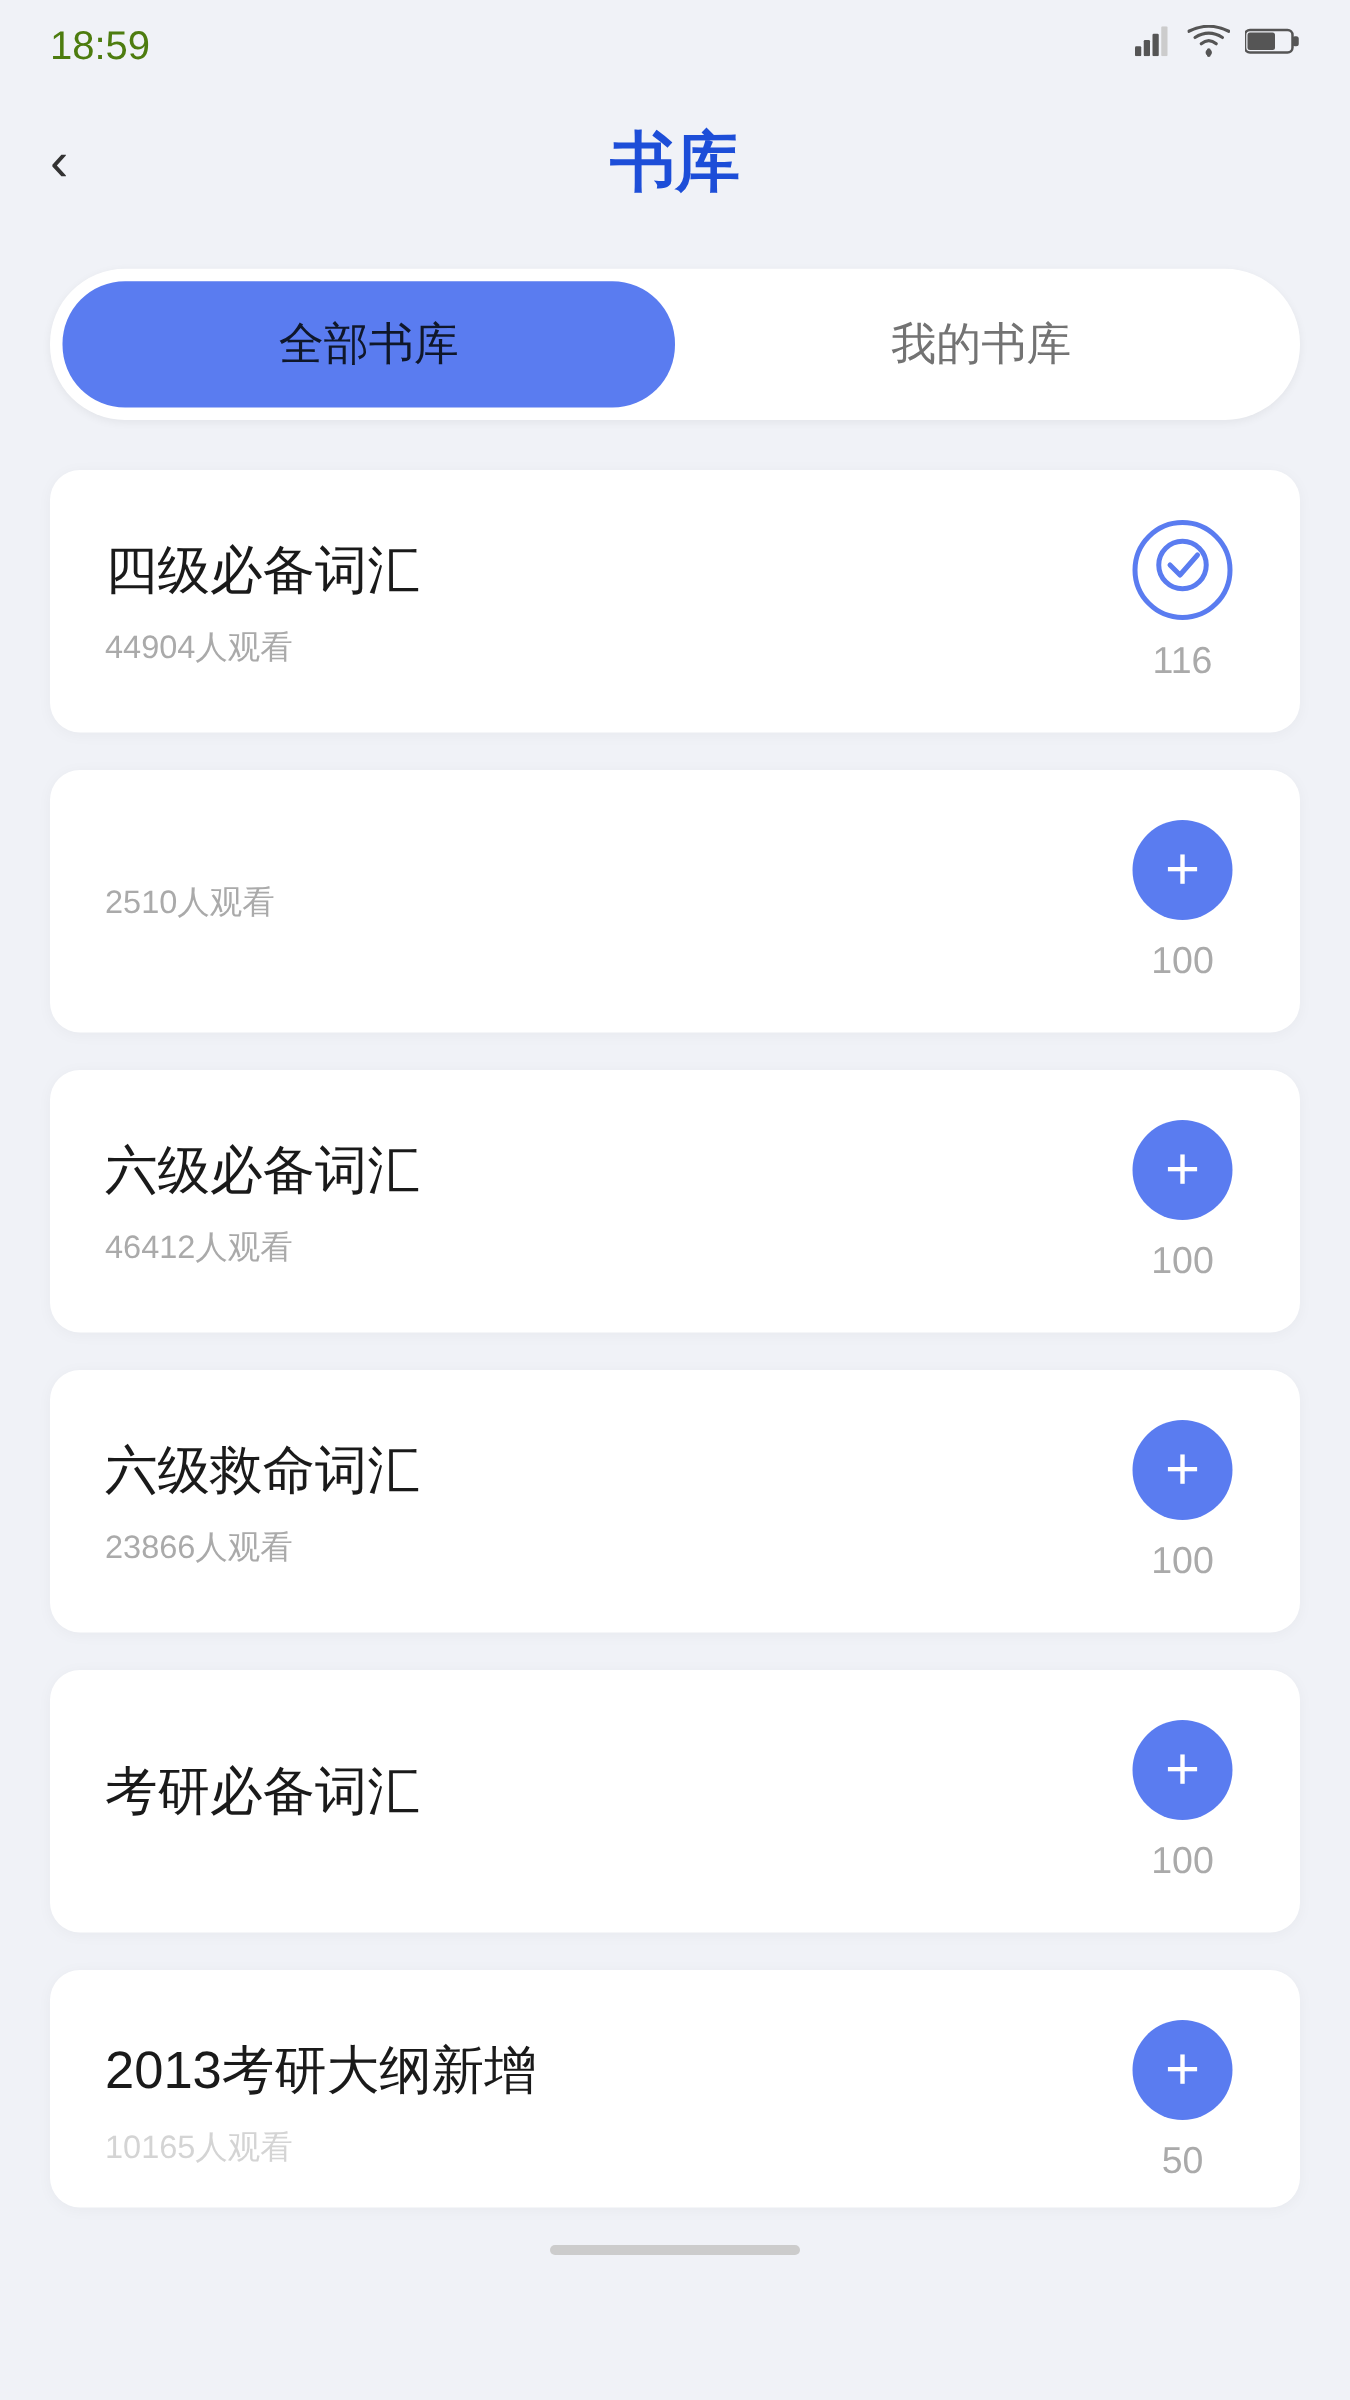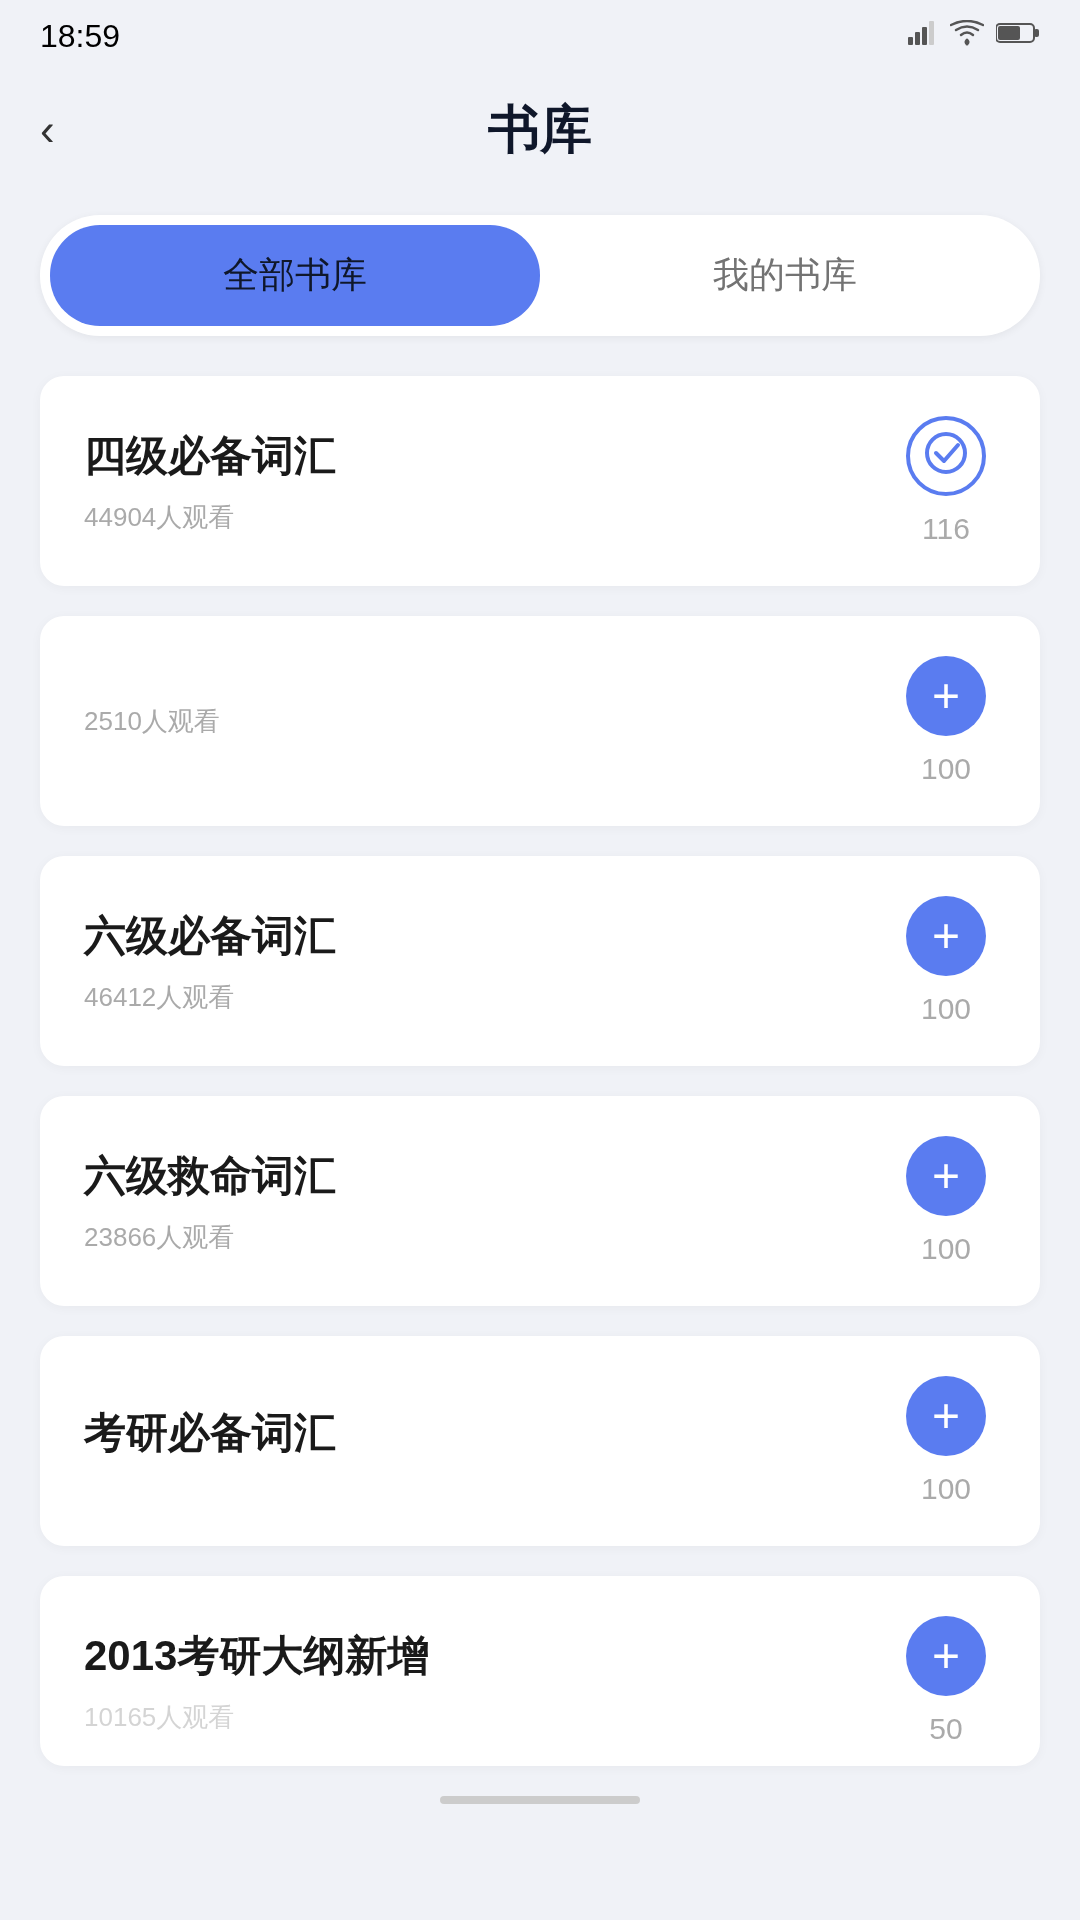--- a/index.html
+++ b/index.html
@@ -21,21 +21,21 @@
       display: flex;
       justify-content: space-between;
       align-items: center;
       padding: 18px 40px 10px 40px;
       background-color: #f0f2f7;
     }
 
     .status-time {
       font-size: 32px;
       font-weight: 500;
-      color: #000000;
+      color: #4d7c0f;
     }
 
     .status-icons {
       display: flex;
       align-items: center;
       gap: 12px;
     }
 
     .signal-icon, .wifi-icon, .battery-icon {
       font-size: 26px;
@@ -56,21 +56,21 @@
       left: 40px;
       font-size: 44px;
       color: #333;
       cursor: pointer;
       line-height: 1;
     }
 
     .page-title {
       font-size: 52px;
       font-weight: 600;
-      color: #0f172a;
+      color: #1d4ed8;
     }
 
     .tab-container {
       display: flex;
       margin: 20px 40px 40px 40px;
       background-color: #ffffff;
       border-radius: 60px;
       padding: 10px;
       box-shadow: 0 2px 8px rgba(0,0,0,0.06);
     }
@@ -113,21 +113,21 @@
       box-shadow: 0 2px 12px rgba(0,0,0,0.04);
       cursor: pointer;
     }
 
     .book-info {
       flex: 1;
     }
 
     .book-title {
       font-size: 42px;
-      font-weight: 700;
+      font-weight: 400;
       color: #1a1a1a;
       margin-bottom: 16px;
     }
 
     .book-viewers {
       font-size: 26px;
       color: #aaa;
     }
 
     .book-right {

